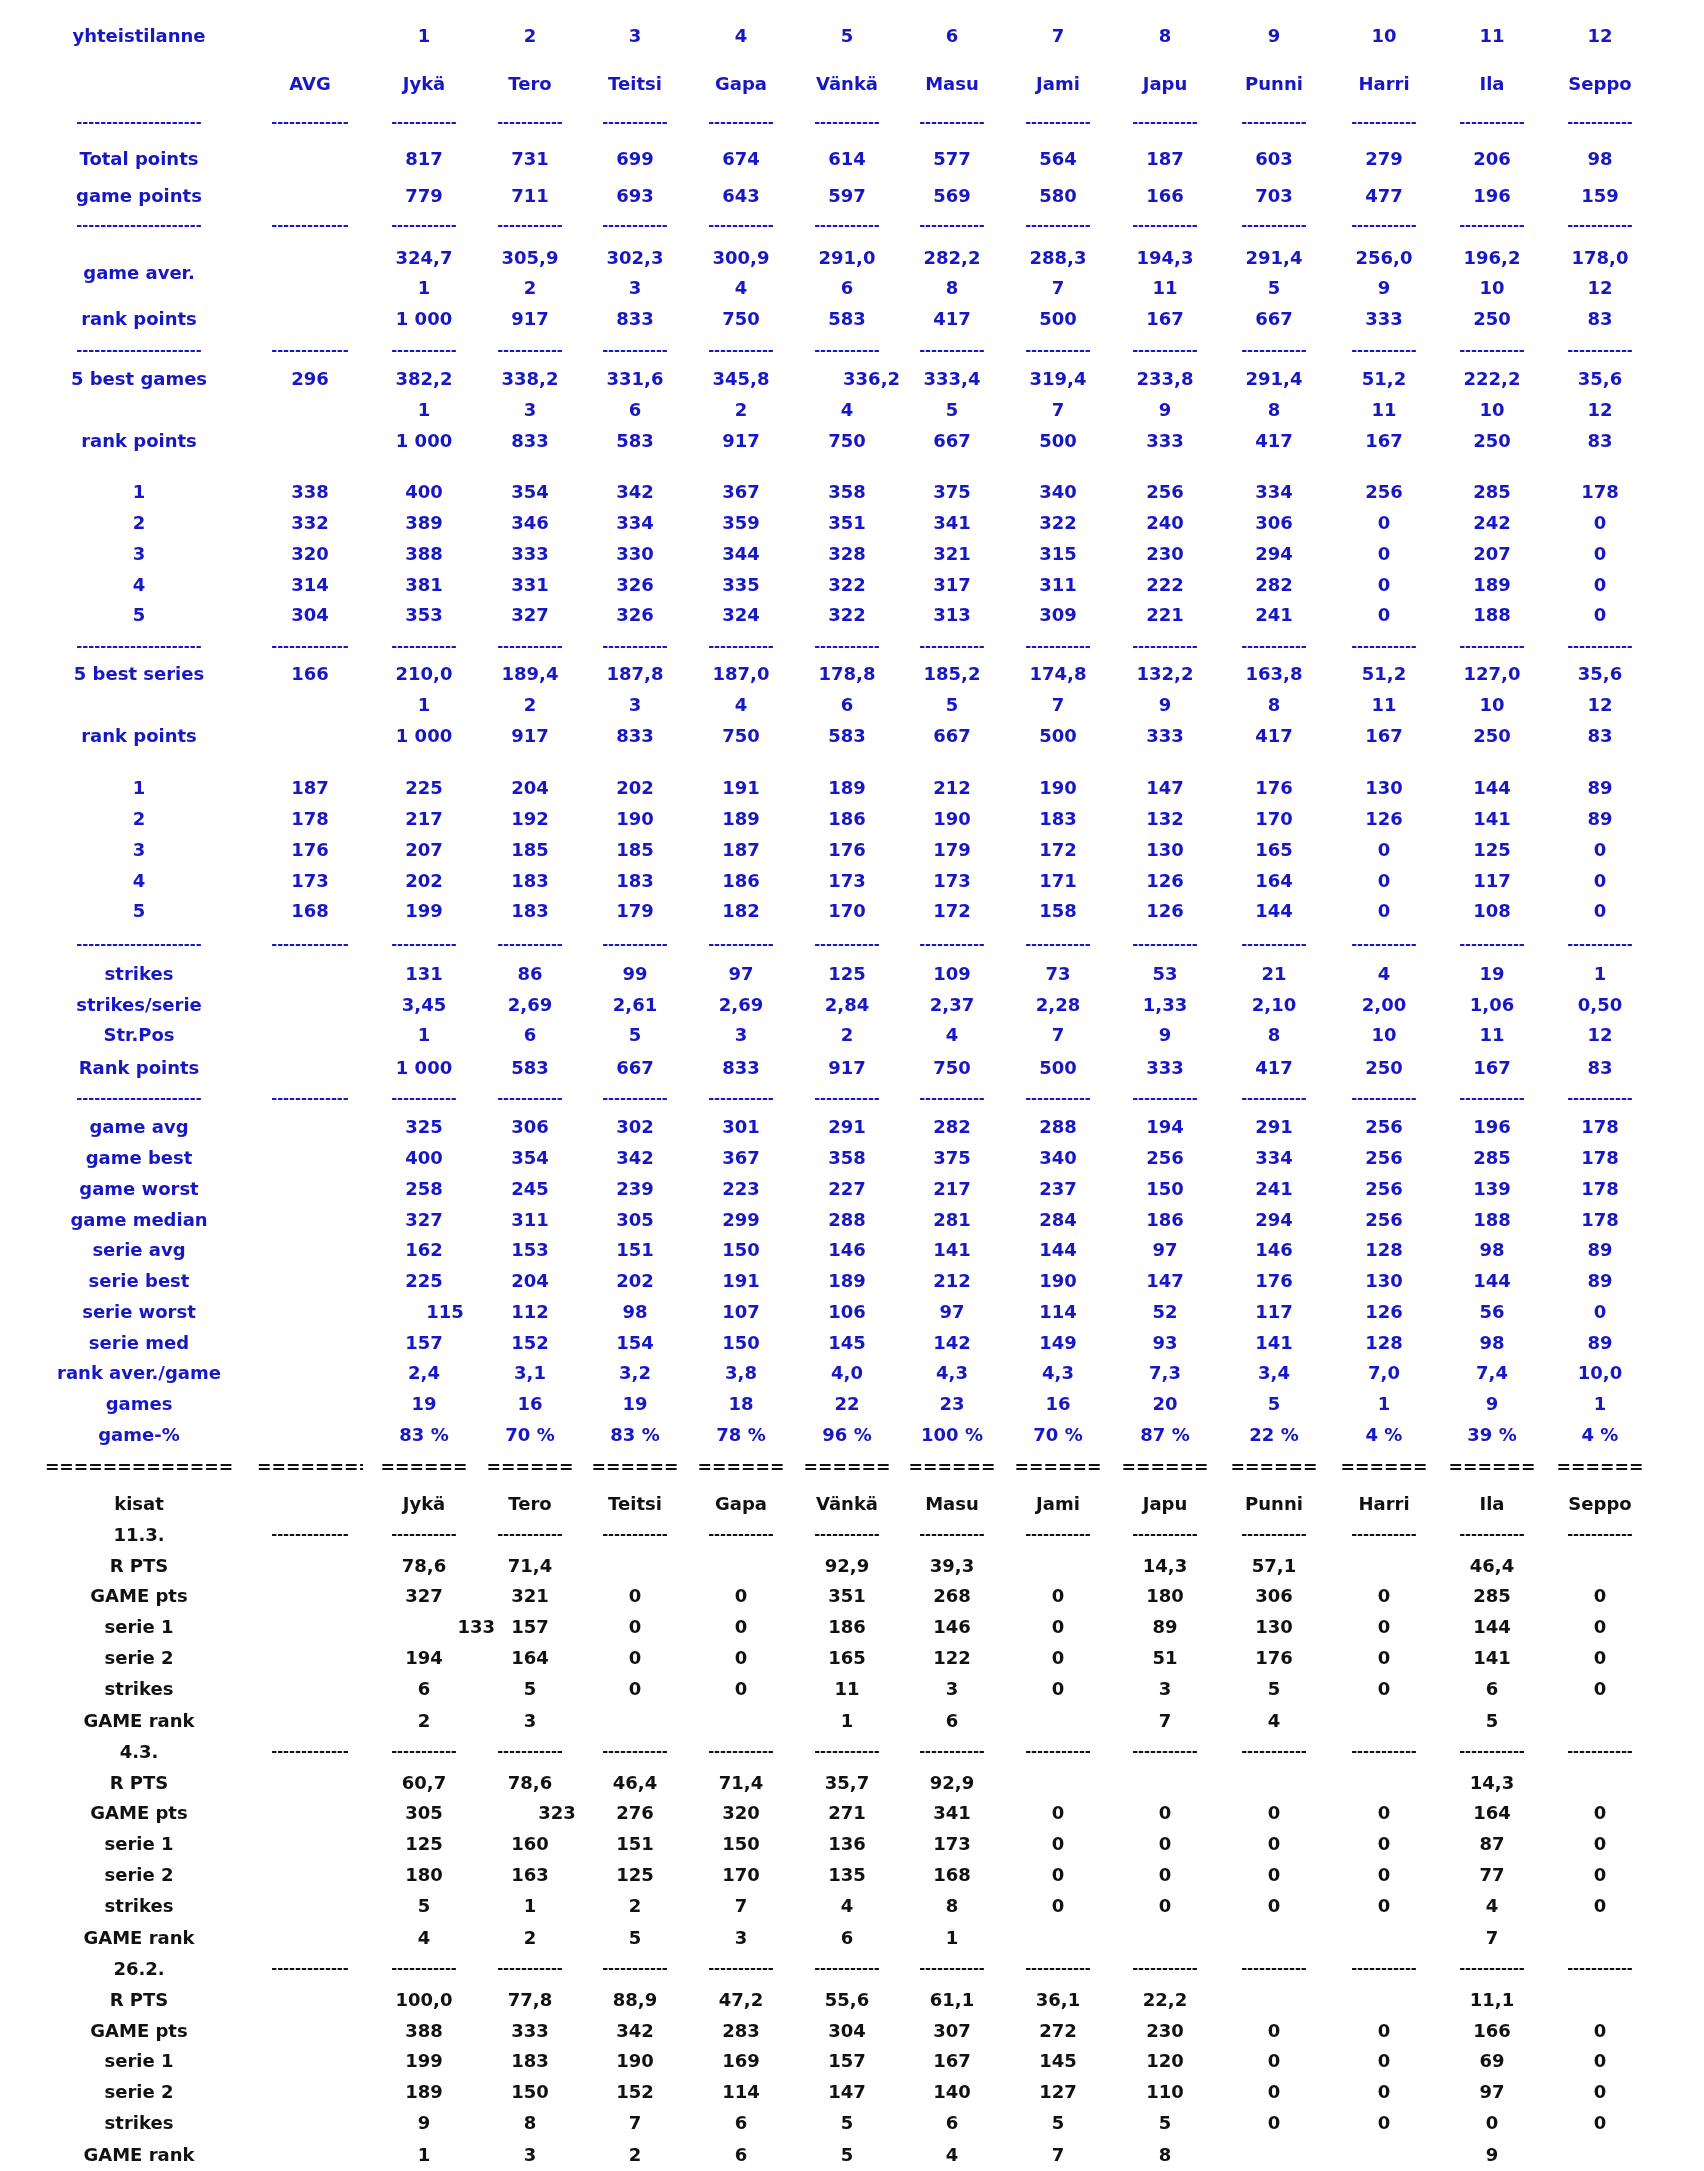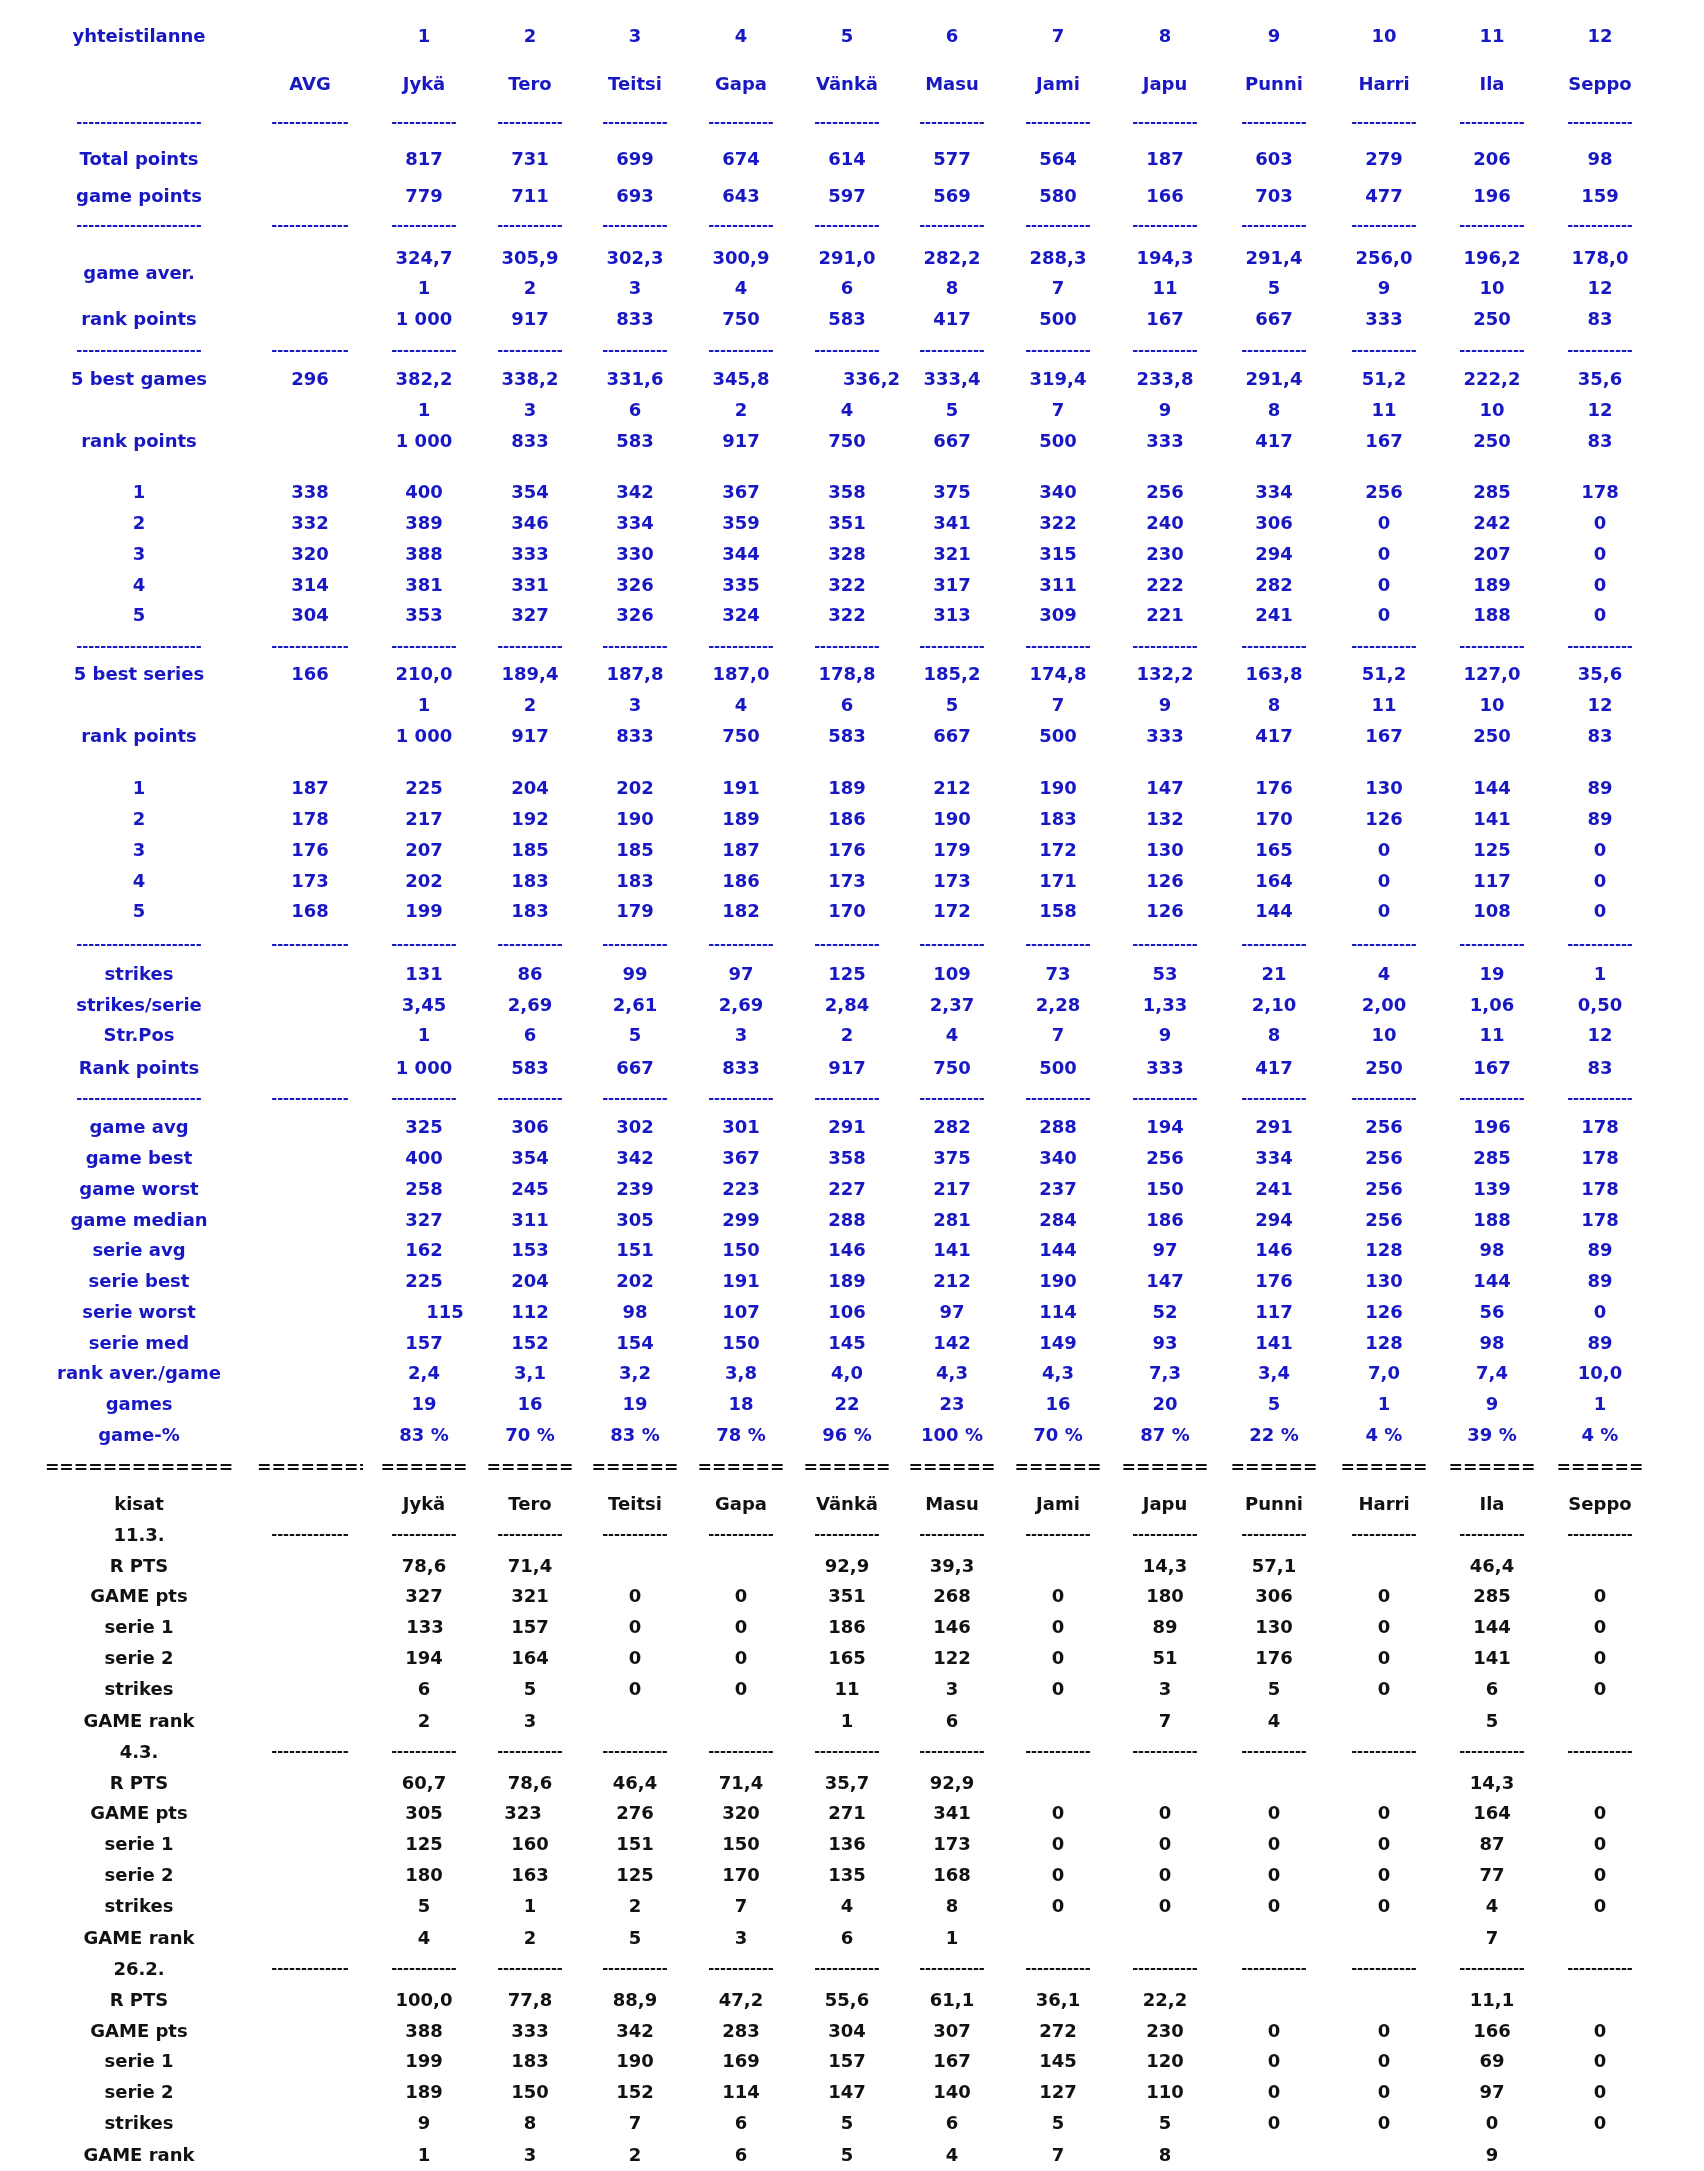--- a/index.html
+++ b/index.html
@@ -767,21 +767,21 @@
       <div class="cell" style="left: 899px;">268</div>
       <div class="cell" style="left: 1005px;">0</div>
       <div class="cell" style="left: 1112px;">180</div>
       <div class="cell" style="left: 1221px;">306</div>
       <div class="cell" style="left: 1331px;">0</div>
       <div class="cell" style="left: 1439px;">285</div>
       <div class="cell" style="left: 1547px;">0</div>
     </div>
     <div class="row black" style="top: 1612px;">
       <div class="cell c-label">serie 1</div>
-      <div class="cell" style="left: 372px;">133</div>
+      <div class="cell" style="left: 389px; text-align: right;">133</div>
       <div class="cell" style="left: 477px;">157</div>
       <div class="cell" style="left: 582px;">0</div>
       <div class="cell" style="left: 688px;">0</div>
       <div class="cell" style="left: 794px;">186</div>
       <div class="cell" style="left: 899px;">146</div>
       <div class="cell" style="left: 1005px;">0</div>
       <div class="cell" style="left: 1112px;">89</div>
       <div class="cell" style="left: 1221px;">130</div>
       <div class="cell" style="left: 1331px;">0</div>
       <div class="cell" style="left: 1439px;">144</div>
@@ -859,21 +859,21 @@
       <div class="cell" style="left: 1005px;"></div>
       <div class="cell" style="left: 1112px;"></div>
       <div class="cell" style="left: 1221px;"></div>
       <div class="cell" style="left: 1331px;"></div>
       <div class="cell" style="left: 1439px;">14,3</div>
       <div class="cell" style="left: 1547px;"></div>
     </div>
     <div class="row black" style="top: 1798px;">
       <div class="cell c-label">GAME pts</div>
       <div class="cell" style="left: 371px;">305</div>
-      <div class="cell" style="left: 470px;">323</div>
+      <div class="cell" style="left: 504px;">323</div>
       <div class="cell" style="left: 582px;">276</div>
       <div class="cell" style="left: 688px;">320</div>
       <div class="cell" style="left: 794px;">271</div>
       <div class="cell" style="left: 899px;">341</div>
       <div class="cell" style="left: 1005px;">0</div>
       <div class="cell" style="left: 1112px;">0</div>
       <div class="cell" style="left: 1221px;">0</div>
       <div class="cell" style="left: 1331px;">0</div>
       <div class="cell" style="left: 1439px;">164</div>
       <div class="cell" style="left: 1547px;">0</div>

